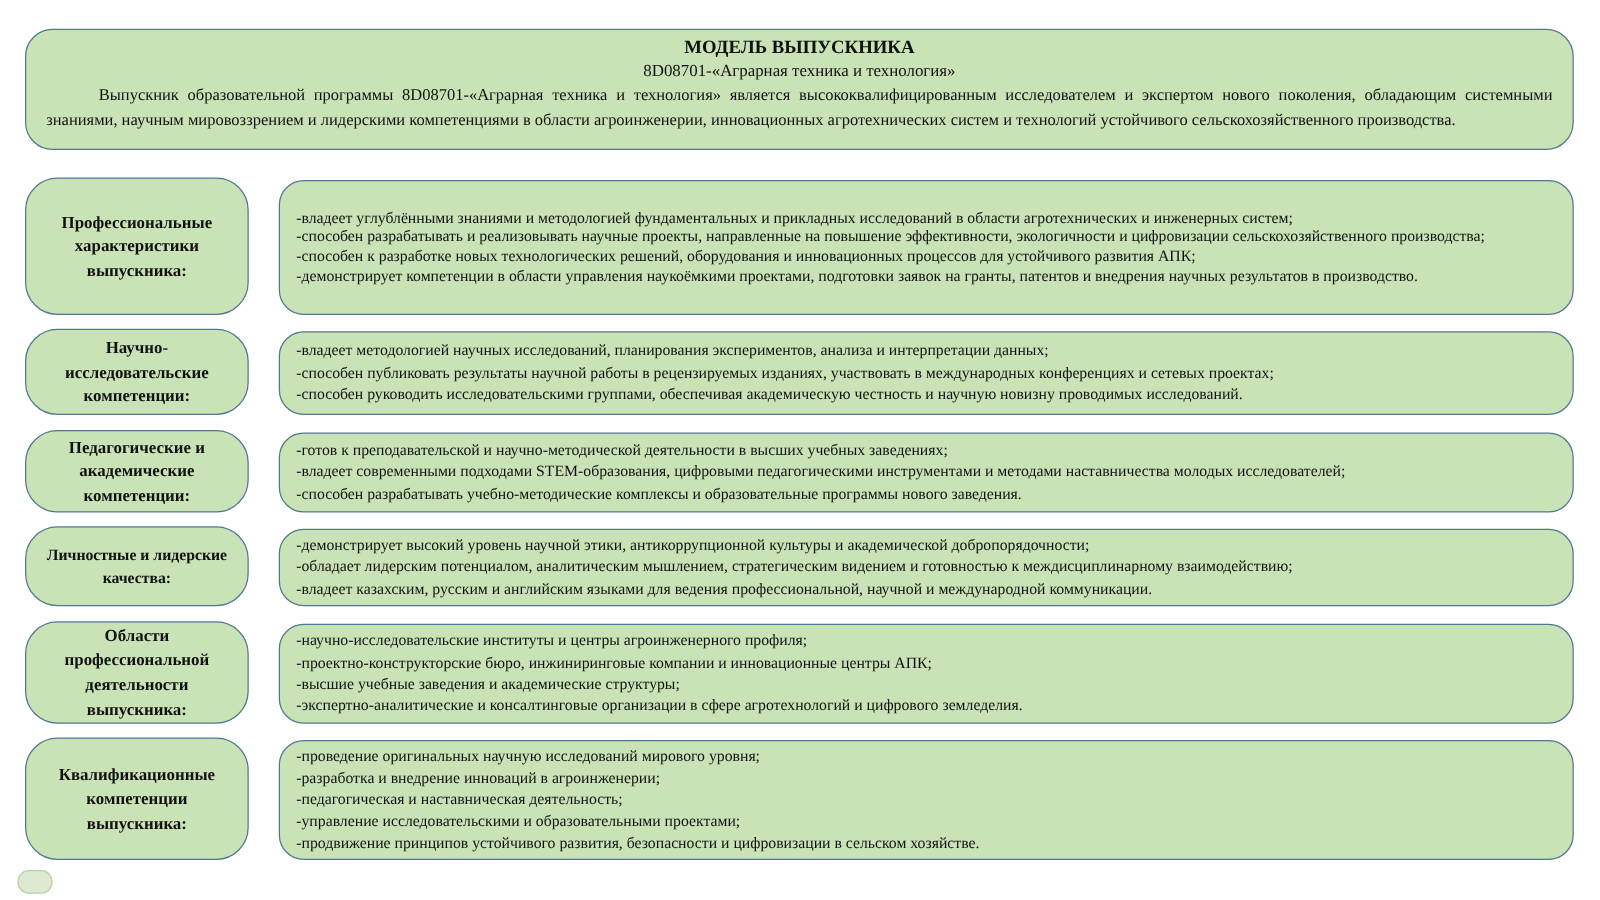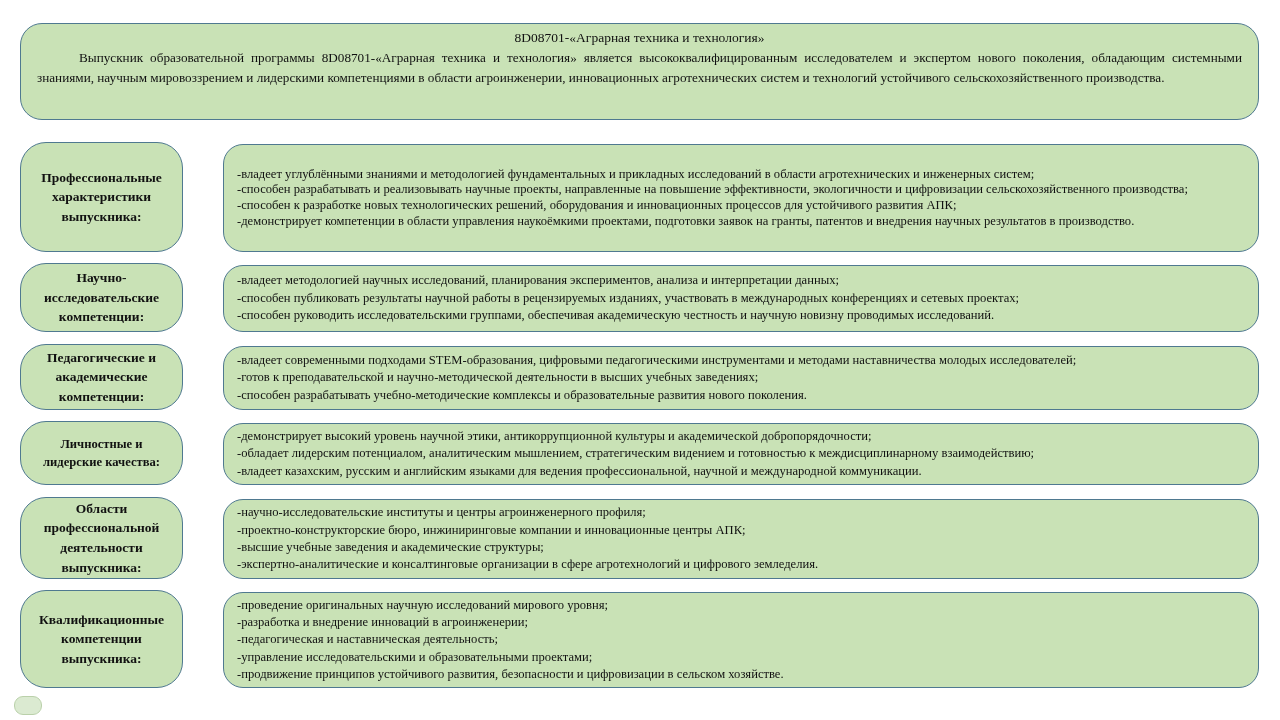--- a/index.html
+++ b/index.html
@@ -31,21 +31,21 @@
   
   .row{position:absolute;left:0;width:1280px;}
   .row-1{top:142px;height:110px;}
   .row-2{top:263px;height:69px;}
   .row-3{top:344px;height:66px;}
   .row-4{top:421px;height:64px;}
   .row-5{top:497px;height:82px;}
   .row-6{top:590px;height:98px;}
 
   .label-box{
-    position:absolute;left:20px;top:0;width:163px;height:100%;
+    position:absolute;left:20px;top:0;width:179px;height:100%;
     box-sizing:border-box;background:var(--box-fill);
     border:1.4px solid var(--box-border);border-radius:26px;
     display:flex;align-items:center;justify-content:center;
     text-align:center;font-weight:bold;font-size:13.5px;line-height:1.45;
     padding:4px 10px;
   }
   .row-4 .label-box{font-size:12.6px;}
 
   .content-box{
     position:absolute;left:223px;right:21px;top:2px;bottom:0;
@@ -64,20 +64,21 @@
     position:absolute;left:14px;top:696px;width:26px;height:17px;
     border-radius:9px;background:#cfe4c2;border:1px solid #a3c18e;opacity:.75;
   }
 </style>
 </head>
 <body>
 
 <div class="slide">
 
   <div class="header-box">
+    <div class="header-title">МОДЕЛЬ ВЫПУСКНИКА</div>
     <div class="header-subtitle">8D08701-«Аграрная техника и технология»</div>
     <div class="header-paragraph">Выпускник образовательной программы 8D08701-«Аграрная техника и технология» является высококвалифицированным исследователем и экспертом нового поколения, обладающим системными знаниями, научным мировоззрением и лидерскими компетенциями в области агроинженерии, инновационных агротехнических систем и технологий устойчивого сельскохозяйственного производства.</div>
   </div>
 
   <div>
       <section class="row row-1">
       <div class="label-box">
         <span class="label-text">Профессиональные характеристики выпускника:</span>
       </div>
       <div class="content-box">
@@ -95,23 +96,23 @@
           <p class="content-item">-владеет методологией научных исследований, планирования экспериментов, анализа и интерпретации данных;</p>
           <p class="content-item">-способен публиковать результаты научной работы в рецензируемых изданиях, участвовать в международных конференциях и сетевых проектах;</p>
           <p class="content-item">-способен руководить исследовательскими группами, обеспечивая академическую честность и научную новизну проводимых исследований.</p>
         </div>
     </section>
       <section class="row row-3">
       <div class="label-box">
         <span class="label-text">Педагогические и академические компетенции:</span>
       </div>
       <div class="content-box">
+          <p class="content-item">-готов к преподавательской и научно-методической деятельности в высших учебных заведениях;</p>
           <p class="content-item">-владеет современными подходами STEM-образования, цифровыми педагогическими инструментами и методами наставничества молодых исследователей;</p>
-          <p class="content-item">-готов к преподавательской и научно-методической деятельности в высших учебных заведениях;</p>
-          <p class="content-item">-способен разрабатывать учебно-методические комплексы и образовательные развития нового поколения.</p>
+          <p class="content-item">-способен разрабатывать учебно-методические комплексы и образовательные программы нового заведения.</p>
         </div>
     </section>
       <section class="row row-4">
       <div class="label-box">
         <span class="label-text">Личностные и лидерские качества:</span>
       </div>
       <div class="content-box">
           <p class="content-item">-демонстрирует высокий уровень научной этики, антикоррупционной культуры и академической добропорядочности;</p>
           <p class="content-item">-обладает лидерским потенциалом, аналитическим мышлением, стратегическим видением и готовностью к междисциплинарному взаимодействию;</p>
           <p class="content-item">-владеет казахским, русским и английским языками для ведения профессиональной, научной и международной коммуникации.</p>

